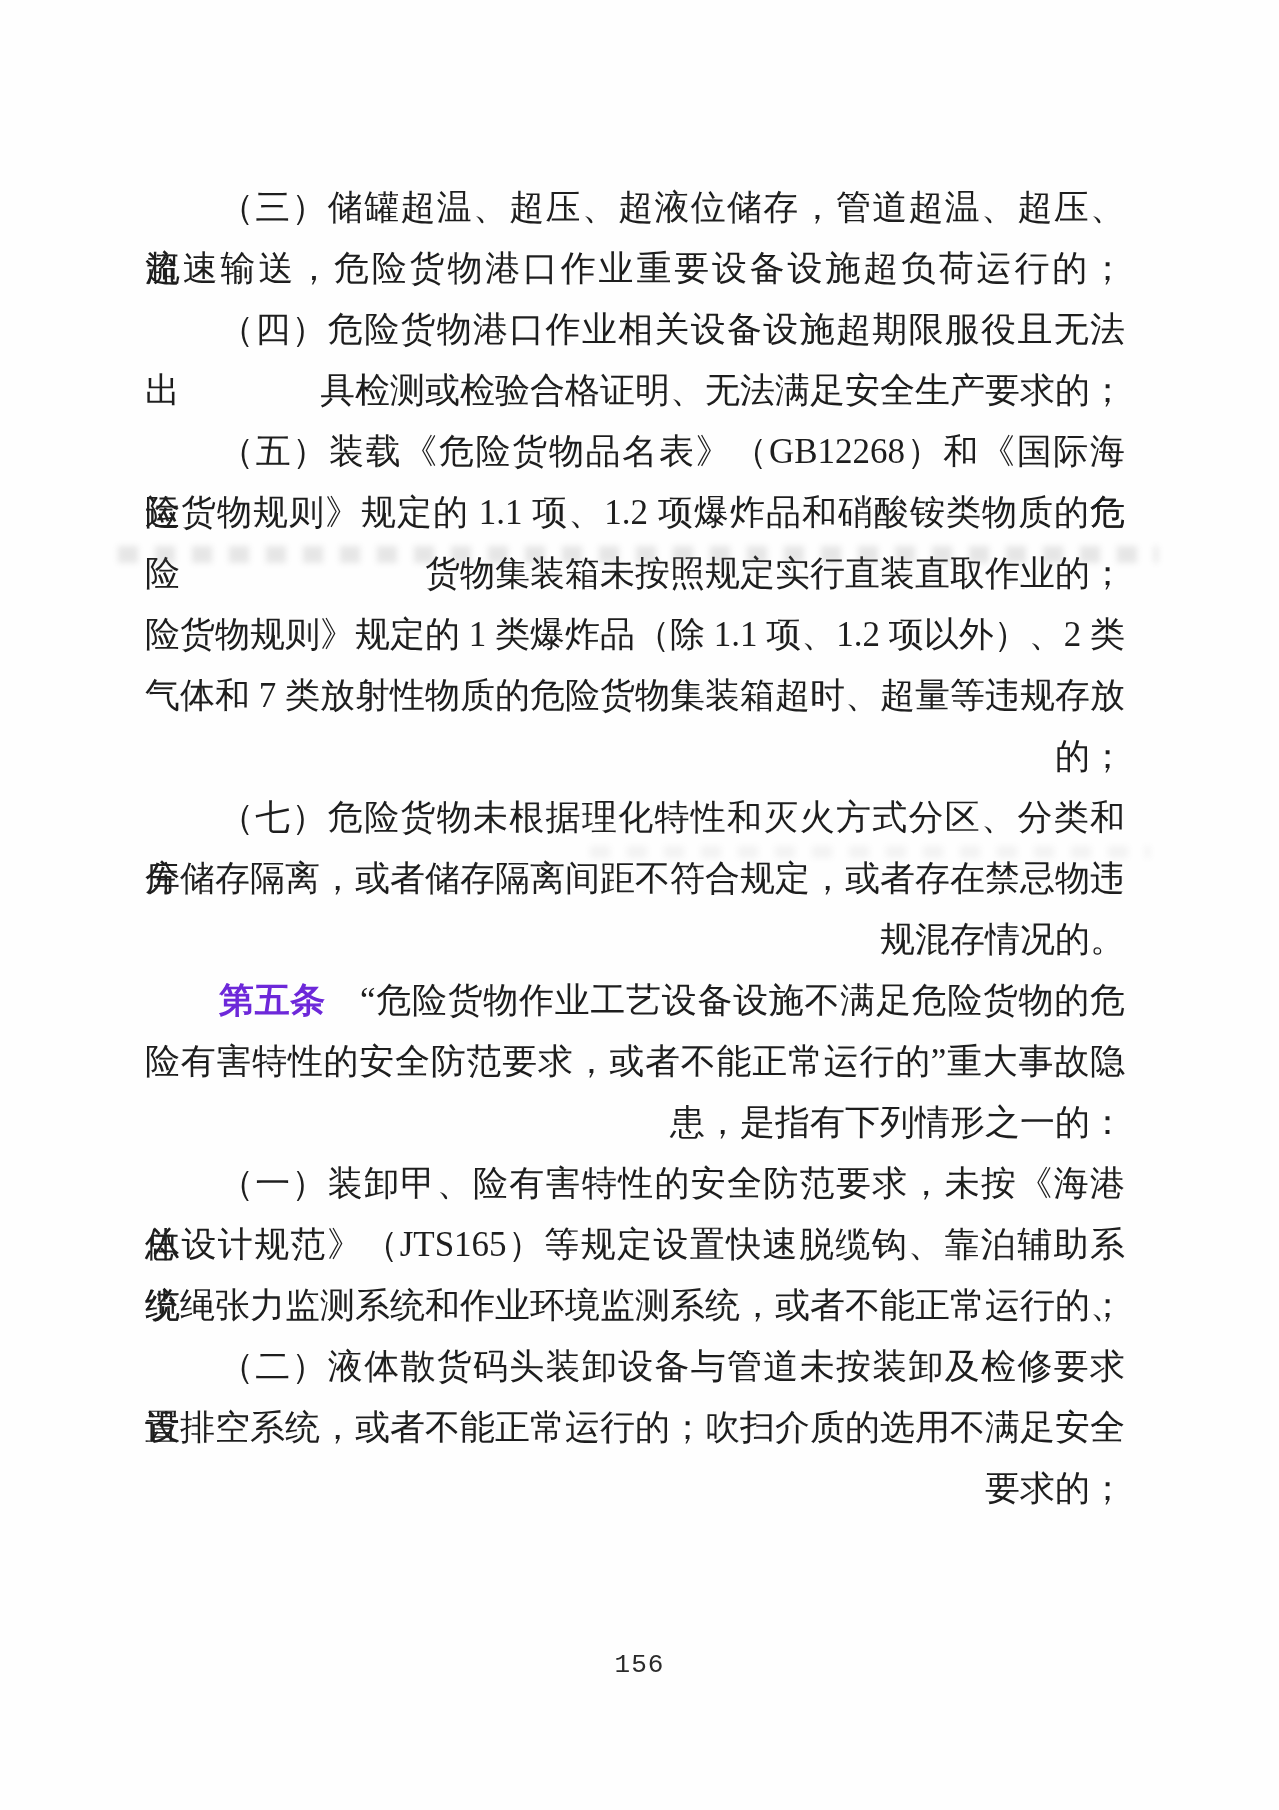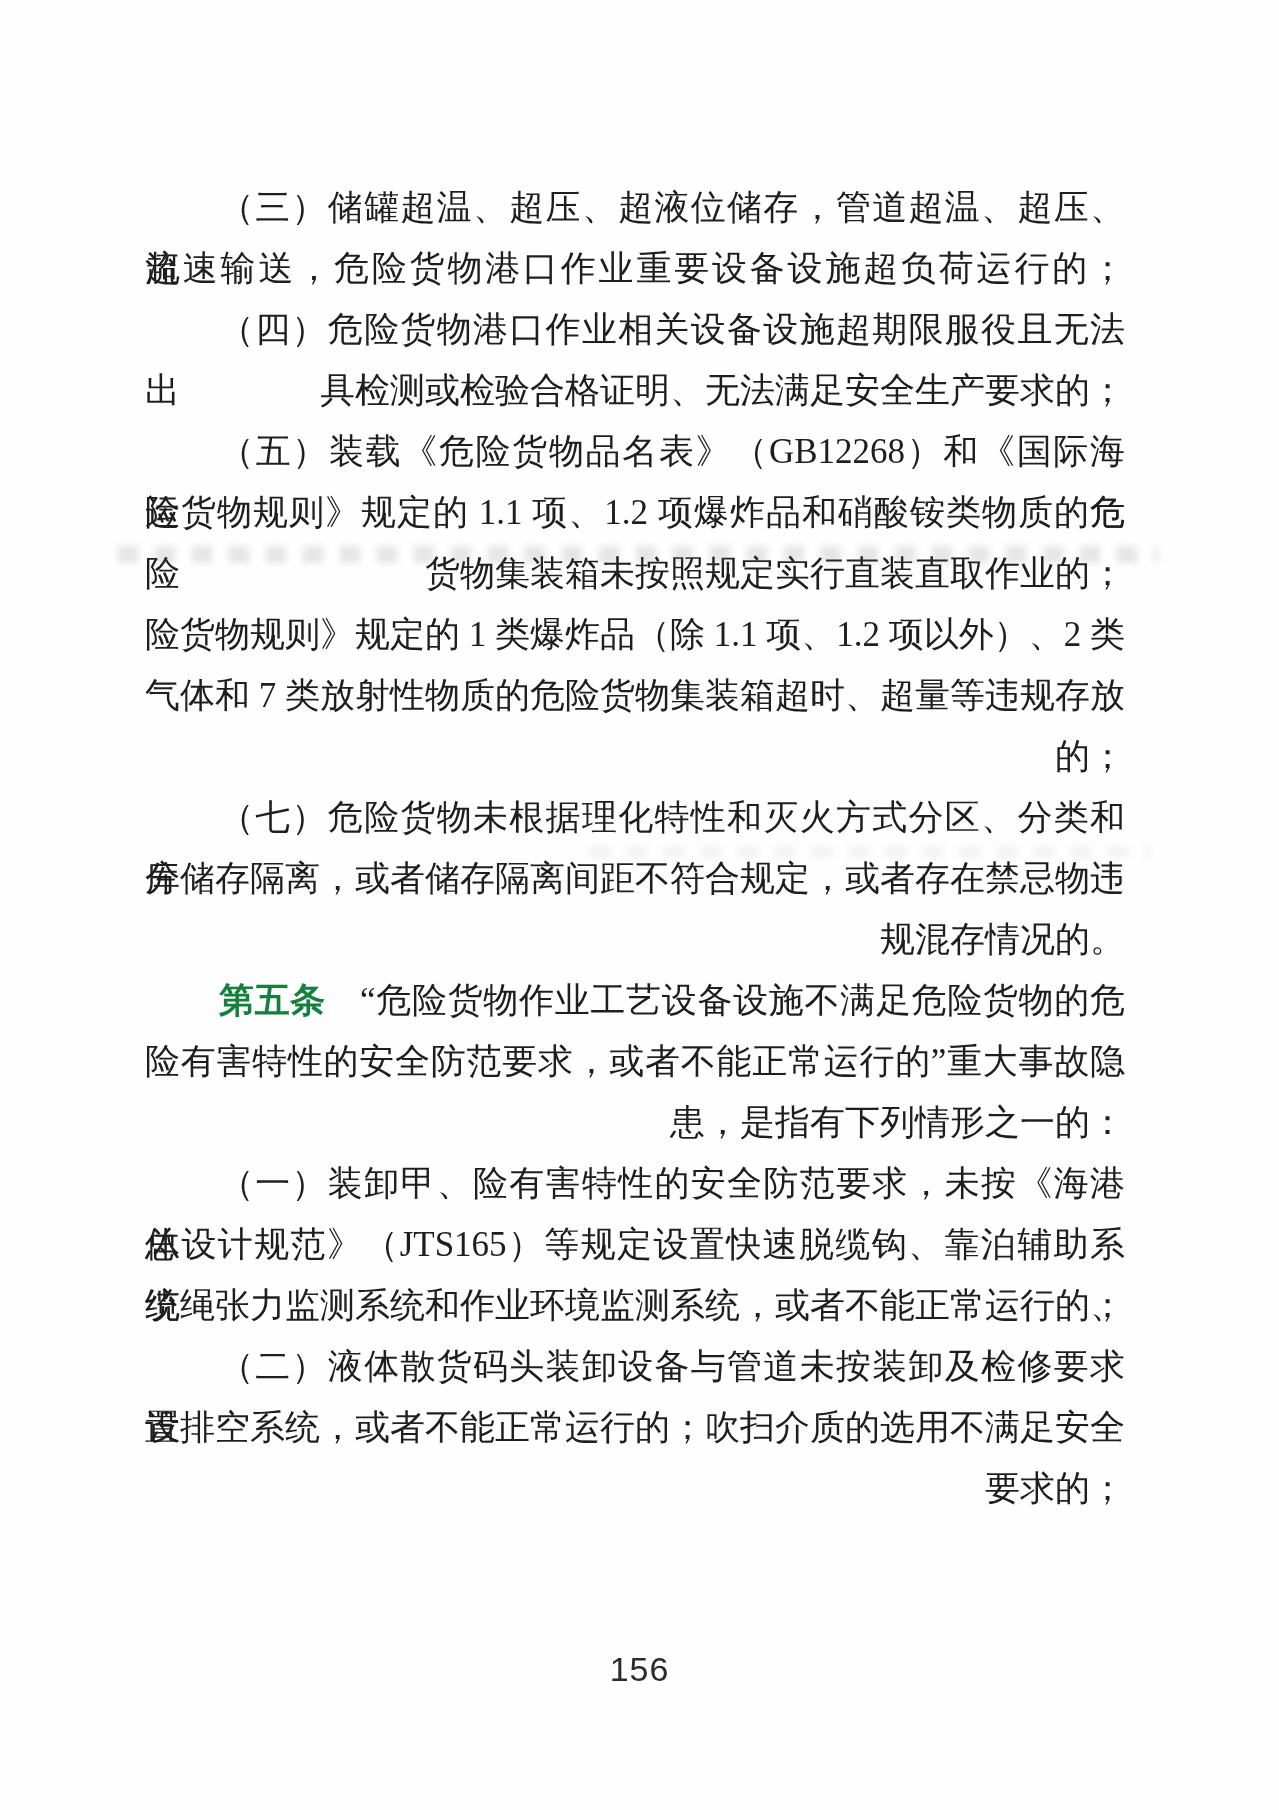--- a/index.html
+++ b/index.html
@@ -33,41 +33,41 @@
   .jf {
     text-align: justify;
     text-align-last: justify;
   }
   
   .ind {
     text-indent: 74px;
   }
   .term {
     font-weight: bold;
-    color: #15803d;
+    color: #6d28d9;
     margin-right: 34px;
   }
   
   .ghost {
     position: absolute;
     background: repeating-linear-gradient(90deg,
       rgba(110,110,110,0.55) 0 20px,
       rgba(255,255,255,0) 20px 37px);
     filter: blur(3px);
   }
   .ghost-1 { left: 118px; top: 546px; width: 1040px; height: 17px; opacity: 0.30; }
   .ghost-2 { left: 590px; top: 846px; width: 560px; height: 12px; opacity: 0.14; }
   .page-num {
     position: absolute;
     left: 0;
     top: 1650px;
     width: 100%;
     text-align: center;
-    font-family: Liberation Sans, sans-serif;
-    font-size: 34px;
+    font-family: Liberation Mono, monospace;
+    font-size: 26px;
     color: #2b2b2b;
     letter-spacing: 1px;
   }
 </style>
 </head>
 <body>
 
 <div class="page">
 
   <div class="body-text">

